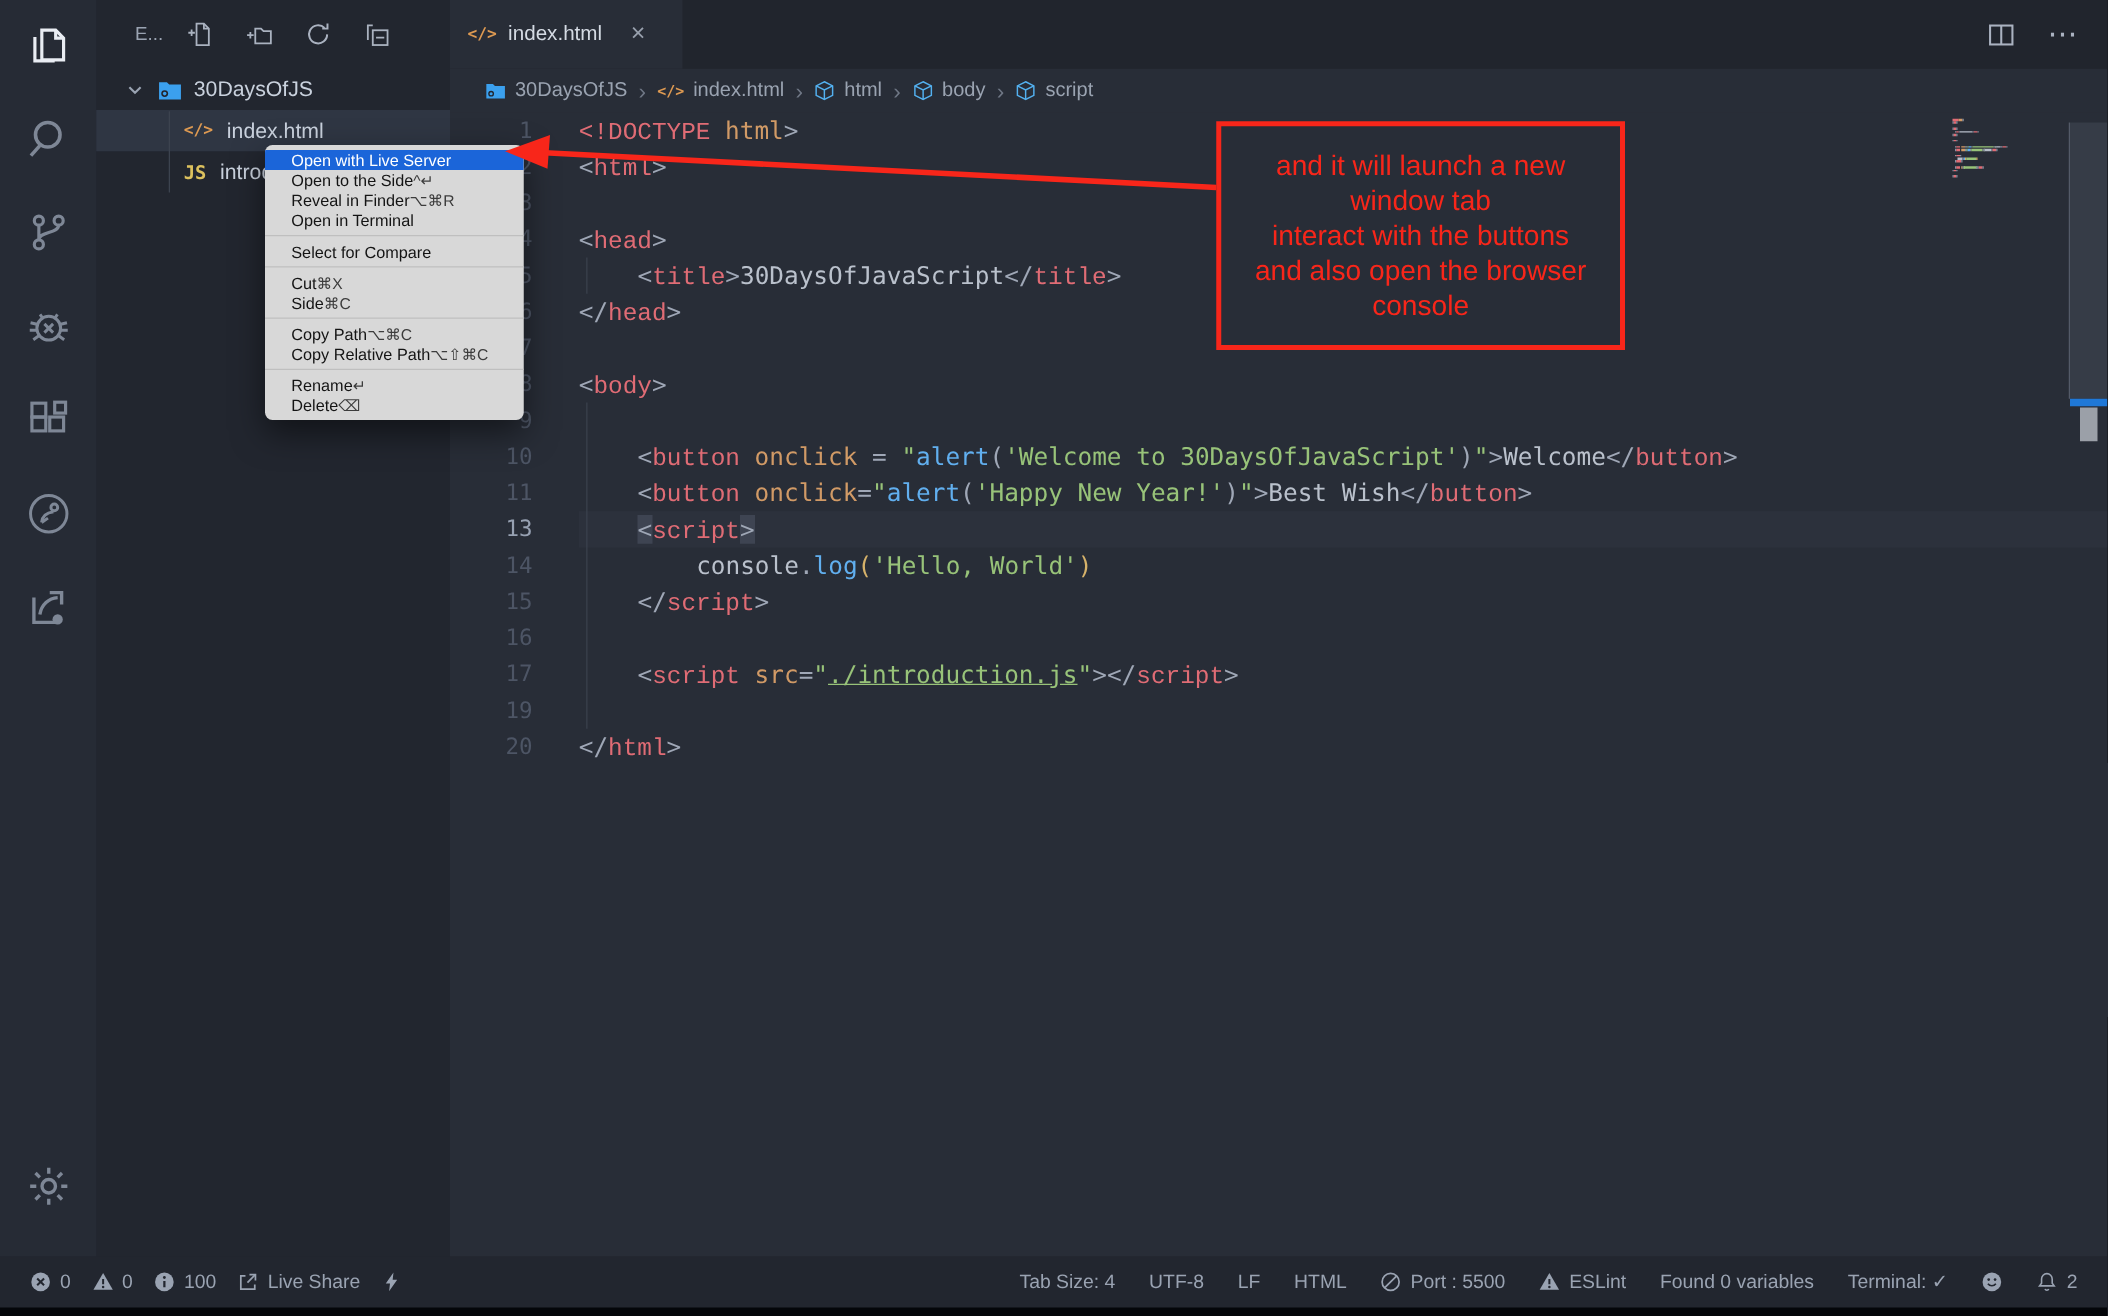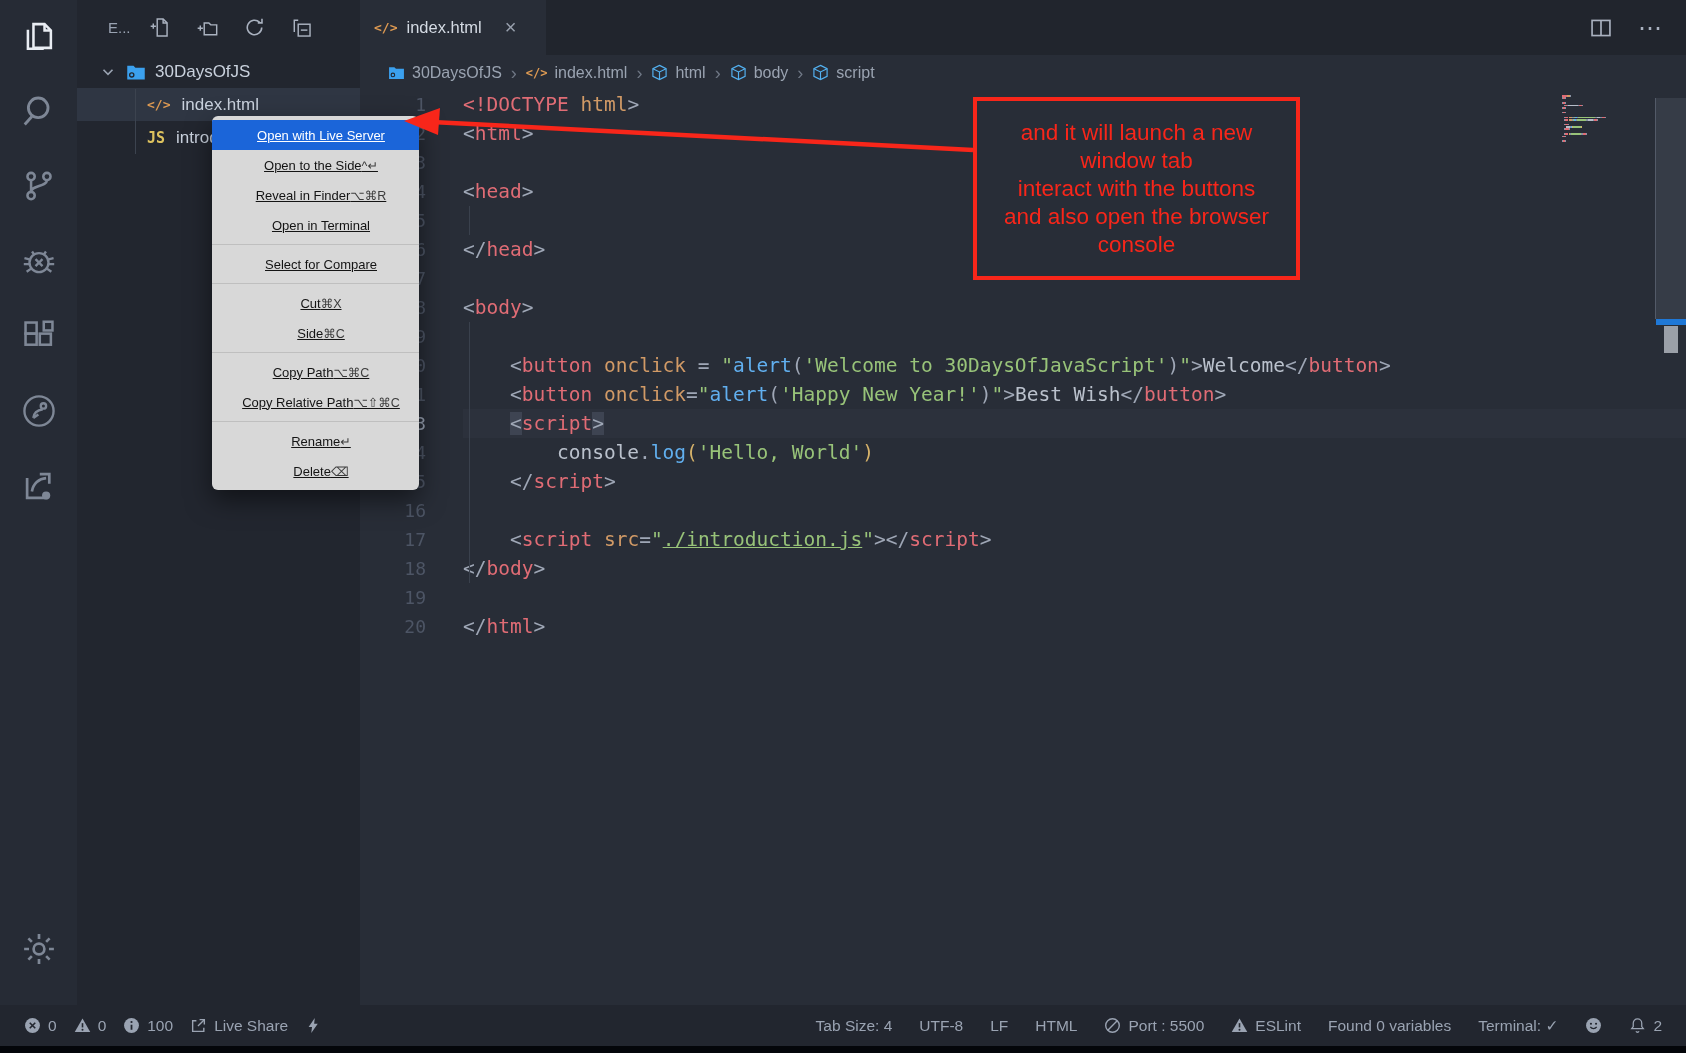--- a/index.html
+++ b/index.html
@@ -47,21 +47,21 @@
   .crumb-sep{color:#6f7785;font-size:18px;line-height:1;}
   .crumbs .fico{font-size:12px;}
 
   .code{position:absolute;top:90px;left:0;right:0;bottom:0;font-family:"DejaVu Sans Mono",monospace;
         font-size:19.5px;cursor:text;}
   .row{height:29px;display:flex;align-items:center;white-space:pre;}
   .num{width:66px;text-align:right;color:#4d5565;font-size:18px;flex:none;}
   .txt{margin-left:37px;}
   .row.current{background:linear-gradient(90deg,transparent 103px,#2c313c 103px);}
   .row.current .num{color:#97a1b2;}
-  .tk.p{color:#9fa7b6;} .tk.plain{color:#bac1cc;} .tk.tag{color:#e06c75;} .tk.attr{color:#d19a66;}
+  .tk.p{color:#9fa7b6;} .tk.plain{color:#bac1cc;} .tk.tag{color:#e06c75;font-family:Liberation Mono, monospace;} .tk.attr{color:#d19a66;}
   .tk.str{color:#98c379;} .tk.fn{color:#61afef;} .tk.gold{color:#d6b26a;}
   .tk.und{text-decoration:underline;}
   .tk.hl{background:#3e4452;}
   .guide{position:absolute;width:1px;background:#3a414d;}
   .guide.g1{left:109px;top:116px;height:29px;}
   .guide.g2{left:109px;top:232px;height:261px;}
 
   .minimap{position:absolute;top:5px;right:36px;width:88px;}
   .mrow{height:2.4px;display:flex;}
   .mrow span{height:1.7px;display:block;}
@@ -77,21 +77,21 @@
     border-bottom:7px solid #04060a;height:48px;}
   .st-group{display:flex;align-items:center;}
   .st-group.left .st-item{margin-right:17px;}
   .st-group.right .st-item{margin-left:27px;}
   .st-item{display:flex;align-items:center;gap:7px;cursor:pointer;white-space:nowrap;}
   .st-item .ic svg{width:17px;height:17px;}
 
   
   .ctx-menu{position:absolute;left:212px;top:116px;width:207px;background:#d8d8d8;border-radius:6px;
     padding:4px 0;box-shadow:0 10px 26px rgba(0,0,0,.5);z-index:50;font-size:13px;color:#141414;overflow:hidden;}
-  .mi{height:30px;display:flex;align-items:center;justify-content:center;padding:0 10px 0 21px;cursor:pointer;text-decoration:underline;}
+  .mi{height:16px;display:flex;align-items:center;justify-content:flex-start;padding:0 10px 0 21px;cursor:pointer;}
   .mi .sc{color:#3c3c3c;font-size:12.5px;}
   .mi.selected{background:#1b65d9;color:#fff;}
   .mi.selected .sc{color:#fff;}
   .msep{height:1px;background:#bfbfbf;margin:4px 0;}
 
   
   .note-box{position:absolute;left:973px;top:97px;width:327px;height:183px;border:4px solid #f8261a;
     box-sizing:border-box;z-index:40;display:flex;flex-direction:column;align-items:center;justify-content:center;
     color:#f8261a;font-size:22.5px;line-height:28px;text-align:center;}
   .arrow-overlay{position:absolute;left:0;top:0;width:1686px;height:1053px;z-index:60;pointer-events:none;}
@@ -436,33 +436,32 @@
             <span style="width: 0.55px; background: rgb(138, 147, 163);"></span>
           </div>
         </div>
       <div class="scroll-slider"></div>
       <div class="scroll-blue"></div>
       <div class="scroll-thumb"></div>
     <div class="row"><span class="num">1</span><span class="txt"><span class="tk tag">&lt;!DOCTYPE</span><span class="tk p"> </span><span class="tk attr">html</span><span class="tk p">&gt;</span></span></div>
         <div class="row"><span class="num">2</span><span class="txt"><span class="tk p">&lt;</span><span class="tk tag">html</span><span class="tk p">&gt;</span></span></div>
         <div class="row"><span class="num">3</span><span class="txt"></span></div>
         <div class="row"><span class="num">4</span><span class="txt"><span class="tk p">&lt;</span><span class="tk tag">head</span><span class="tk p">&gt;</span></span></div>
-        <div class="row"><span class="num">5</span></div>
+        <div class="row"><span class="num">5</span><span class="txt"><span class="tk p">    </span><span class="tk p">&lt;</span><span class="tk tag">title</span><span class="tk p">&gt;</span><span class="tk plain">30DaysOfJavaScript</span><span class="tk p">&lt;/</span><span class="tk tag">title</span><span class="tk p">&gt;</span></span></div>
         <div class="row"><span class="num">6</span><span class="txt"><span class="tk p">&lt;/</span><span class="tk tag">head</span><span class="tk p">&gt;</span></span></div>
         <div class="row"><span class="num">7</span><span class="txt"></span></div>
         <div class="row"><span class="num">8</span><span class="txt"><span class="tk p">&lt;</span><span class="tk tag">body</span><span class="tk p">&gt;</span></span></div>
         <div class="row"><span class="num">9</span><span class="txt"></span></div>
         <div class="row"><span class="num">10</span><span class="txt"><span class="tk p">    </span><span class="tk p">&lt;</span><span class="tk tag">button</span><span class="tk p"> </span><span class="tk attr">onclick</span><span class="tk p"> = </span><span class="tk str">"</span><span class="tk fn">alert</span><span class="tk p">(</span><span class="tk str">'Welcome to 30DaysOfJavaScript'</span><span class="tk p">)</span><span class="tk str">"</span><span class="tk p">&gt;</span><span class="tk plain">Welcome</span><span class="tk p">&lt;/</span><span class="tk tag">button</span><span class="tk p">&gt;</span></span></div>
         <div class="row"><span class="num">11</span><span class="txt"><span class="tk p">    </span><span class="tk p">&lt;</span><span class="tk tag">button</span><span class="tk p"> </span><span class="tk attr">onclick</span><span class="tk p">=</span><span class="tk str">"</span><span class="tk fn">alert</span><span class="tk p">(</span><span class="tk str">'Happy New Year!'</span><span class="tk p">)</span><span class="tk str">"</span><span class="tk p">&gt;</span><span class="tk plain">Best Wish</span><span class="tk p">&lt;/</span><span class="tk tag">button</span><span class="tk p">&gt;</span></span></div>
         <div class="row current"><span class="num">13</span><span class="txt"><span class="tk p">    </span><span class="tk p hl">&lt;</span><span class="tk tag">script</span><span class="tk p hl">&gt;</span></span></div>
         <div class="row"><span class="num">14</span><span class="txt"><span class="tk p">        </span><span class="tk plain">console</span><span class="tk p">.</span><span class="tk fn">log</span><span class="tk gold">(</span><span class="tk str">'Hello, World'</span><span class="tk gold">)</span></span></div>
         <div class="row"><span class="num">15</span><span class="txt"><span class="tk p">    </span><span class="tk p">&lt;/</span><span class="tk tag">script</span><span class="tk p">&gt;</span></span></div>
         <div class="row"><span class="num">16</span><span class="txt"></span></div>
         <div class="row"><span class="num">17</span><span class="txt"><span class="tk p">    </span><span class="tk p">&lt;</span><span class="tk tag">script</span><span class="tk p"> </span><span class="tk attr">src</span><span class="tk p">=</span><span class="tk str">"</span><span class="tk str und">./introduction.js</span><span class="tk str">"</span><span class="tk p">&gt;</span><span class="tk p">&lt;/</span><span class="tk tag">script</span><span class="tk p">&gt;</span></span></div>
-        <div class="row"><span class="num">18</span><span class="txt"><span class="tk p">&lt;/</span><span class="tk tag">body</span><span class="tk p">&gt;</span></span></div>
         <div class="row"><span class="num">19</span><span class="txt"></span></div>
         <div class="row"><span class="num">20</span><span class="txt"><span class="tk p">&lt;/</span><span class="tk tag">html</span><span class="tk p">&gt;</span></span></div>
       </div>
   </main>
 
   <footer class="status-bar">
     <div class="st-group left" id="sb-left">
         <span class="st-item">
           <span class="ic">
             <svg viewBox="0 0 16 16">

